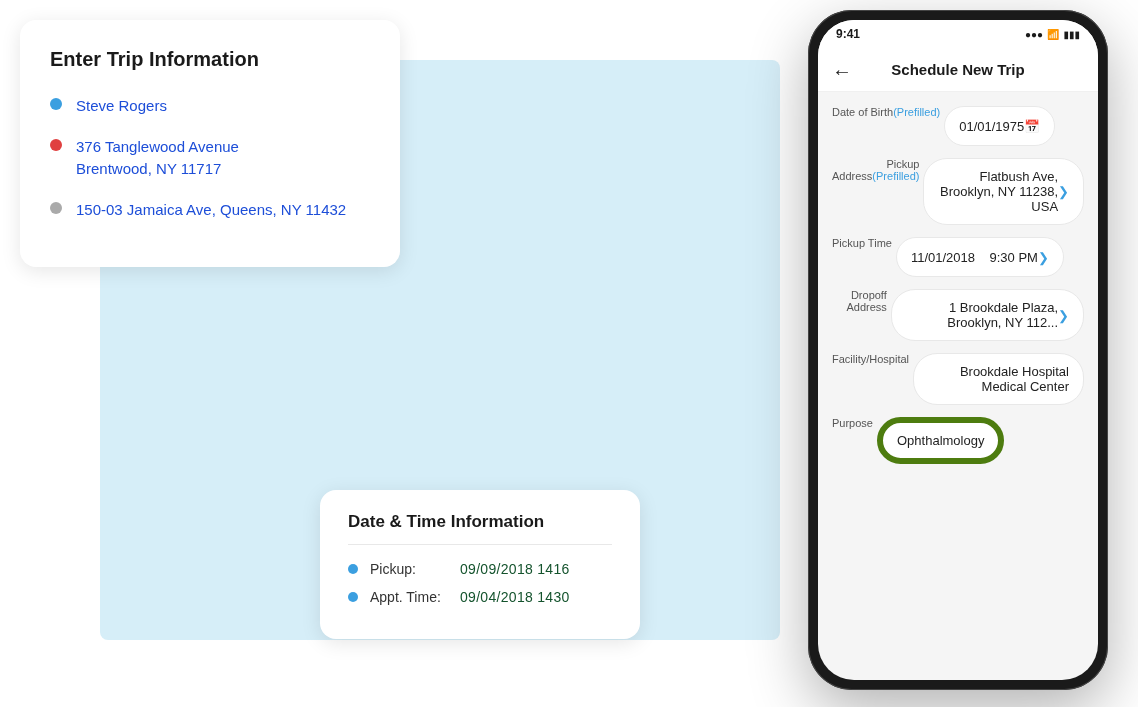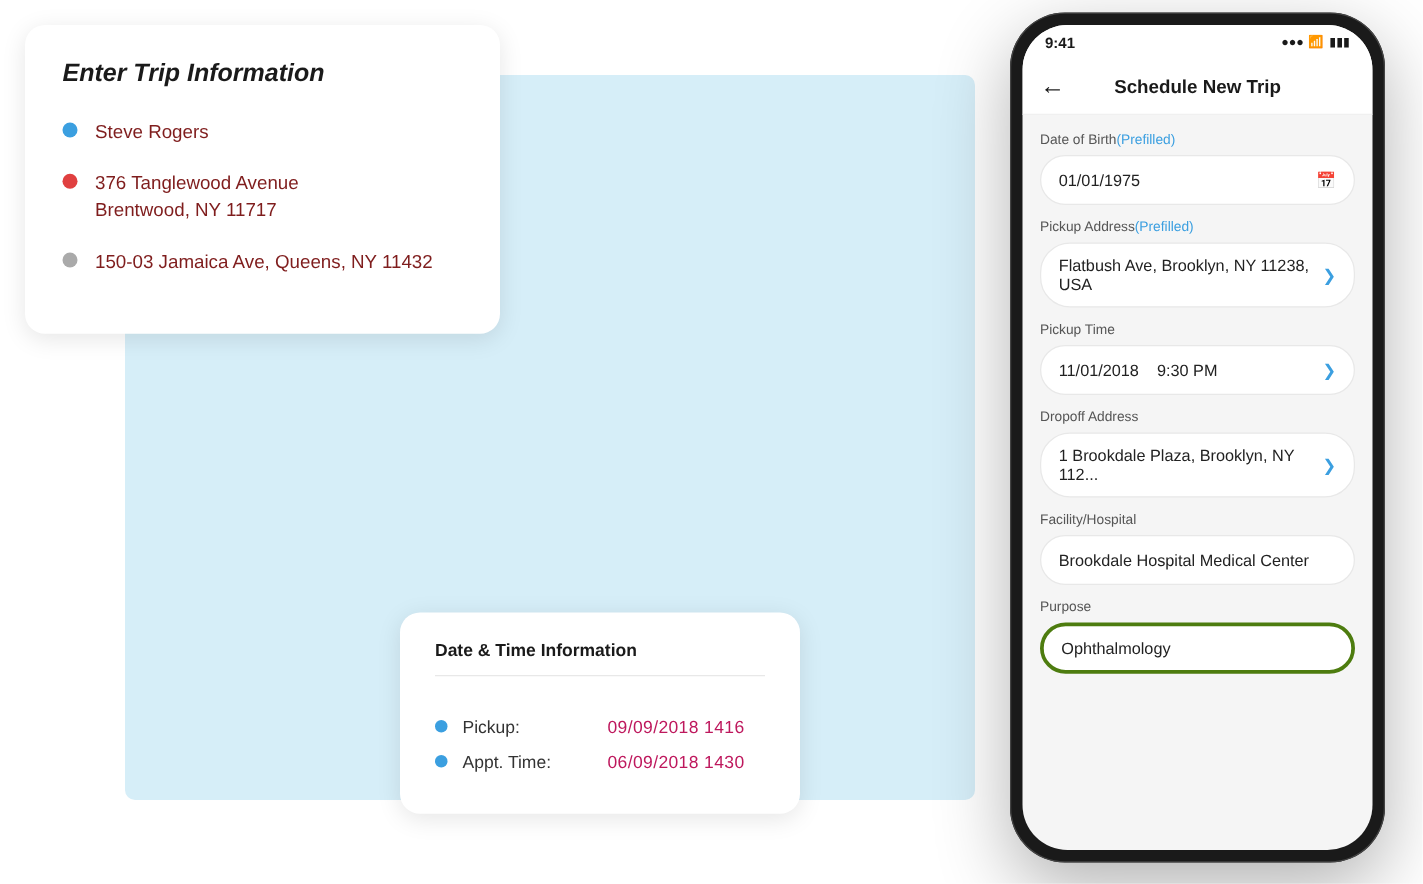--- a/index.html
+++ b/index.html
@@ -34,21 +34,20 @@
       border-radius: 16px;
       padding: 28px 30px;
       box-shadow: 0 4px 20px rgba(0,0,0,0.10);
       z-index: 2;
     }
     .card-trip h2 {
       font-size: 20px;
       font-weight: 700;
       color: #1a1a1a;
       margin-bottom: 24px;
-      font-style: italic;
     }
     .trip-row {
       display: flex;
       align-items: flex-start;
       margin-bottom: 18px;
     }
     .trip-dot {
       width: 12px;
       height: 12px;
       border-radius: 50%;
@@ -57,41 +56,41 @@
       flex-shrink: 0;
     }
     .dot-blue { background: #3b9fe0; }
     .dot-red { background: #e04040; }
     .dot-gray {
       background: #aaaaaa;
       border-radius: 50%;
     }
     .trip-text {
       font-size: 15px;
-      color: #7f1d1d;
+      color: #1d4ed8;
       line-height: 1.5;
     }
 
     
     .card-datetime {
       position: absolute;
       top: 490px;
       left: 320px;
       width: 320px;
       background: #ffffff;
       border-radius: 16px;
       padding: 22px 28px;
       box-shadow: 0 4px 20px rgba(0,0,0,0.10);
       z-index: 2;
     }
     .card-datetime h2 {
-      font-size: 14px;
+      font-size: 17px;
       font-weight: 700;
       color: #1a1a1a;
-      margin-bottom: 32px;
+      margin-bottom: 16px;
       padding-bottom: 12px;
       border-bottom: 1px solid #e8e8e8;
     }
     .dt-row {
       display: flex;
       align-items: center;
       margin-bottom: 12px;
       font-size: 14px;
       color: #333;
     }
@@ -102,23 +101,22 @@
       background: #3b9fe0;
       margin-right: 12px;
       flex-shrink: 0;
     }
     .dt-label {
       width: 90px;
       font-weight: 400;
       color: #333;
     }
     .dt-value {
-      color: #be185d;
+      color: #14532d;
       letter-spacing: 0.3px;
-      margin-left: 26px;
     }
 
     
     .phone-wrapper {
       position: absolute;
       top: 10px;
       right: 30px;
       width: 300px;
       height: 680px;
       z-index: 3;
@@ -192,22 +190,23 @@
       overflow-y: auto;
       padding: 14px 14px;
       display: flex;
       flex-direction: column;
       gap: 12px;
     }
     .phone-content::-webkit-scrollbar { display: none; }
 
     .field-group {
       display: flex;
-      flex-direction: column;
+      flex-direction: row;
       gap: 4px;
+      text-align: right;
     }
     .field-label {
       font-size: 11px;
       color: #555;
       margin-bottom: 2px;
     }
     .field-label .prefilled {
       color: #3b9fe0;
     }
     .field-input {
@@ -245,21 +244,21 @@
     .field-input-select .chevron-down {
       color: #3b9fe0;
       font-size: 12px;
     }
     .purpose-field {
       background: #ffffff;
       border-radius: 24px;
       padding: 10px 14px;
       font-size: 13px;
       color: #222;
-      border: 3px solid #4d7c0f;
+      border: 6px solid #4d7c0f;
       min-height: 40px;
       display: flex;
       align-items: center;
     }
   </style>
 </head>
 <body>
 
 <div class="bg-blue"></div>
 
@@ -288,21 +287,21 @@
 <div class="card-datetime">
   <h2>Date &amp; Time Information</h2>
   <div class="dt-row">
     <span class="dt-dot"></span>
     <span class="dt-label">Pickup:</span>
     <span class="dt-value">09/09/2018   1416</span>
   </div>
   <div class="dt-row">
     <span class="dt-dot"></span>
     <span class="dt-label">Appt. Time:</span>
-    <span class="dt-value">06/09/2018   1430</span>
+    <span class="dt-value">09/04/2018   1430</span>
   </div>
 </div>
 
 <div class="phone-wrapper">
   <div class="phone-outer">
     <div class="phone-screen">
 
       <div class="status-bar">
         <span class="status-time">9:41</span>
         <div class="status-icons">

